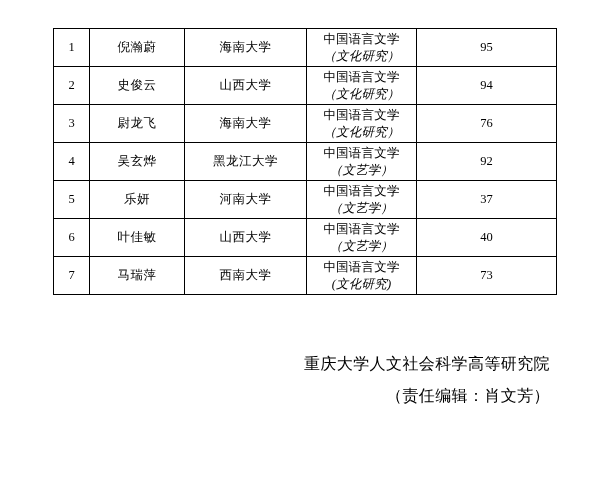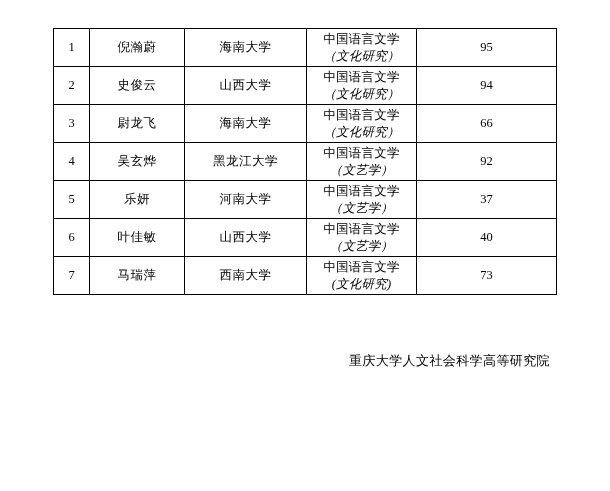--- a/index.html
+++ b/index.html
@@ -62,21 +62,21 @@
     vertical-align: bottom;
     padding-bottom: 4px;
   }
 
   .footer {
     position: absolute;
     left: 53px;
     top: 348px;
     width: 503px;
     text-align: right;
-    font-size: 13px;
+    font-size: 16px;
     line-height: 2.0;
     letter-spacing: 0.4px;
   }
   .footer div {
     padding-right: 6px;
   }
 </style>
 </head>
 <body>
 
@@ -115,21 +115,21 @@
       </tr>
 
       <tr>
         <td class="rank">3</td>
         <td class="name">尉龙飞</td>
         <td class="univ">海南大学</td>
         <td class="major">
           <span>中国语言文学</span>
           <span class="line2">（文化研究）</span>
         </td>
-        <td class="score">66</td>
+        <td class="score">76</td>
       </tr>
 
       <tr>
         <td class="rank">4</td>
         <td class="name">吴玄烨</td>
         <td class="univ">黑龙江大学</td>
         <td class="major">
           <span>中国语言文学</span>
           <span class="line2">（文艺学）</span>
         </td>
@@ -167,15 +167,16 @@
           <span class="line2">(文化研究)</span>
         </td>
         <td class="score">73</td>
       </tr>
 
     </tbody>
   </table>
 
   <div class="footer">
     <div>重庆大学人文社会科学高等研究院</div>
+    <div>（责任编辑：肖文芳）</div>
   </div>
 
 </div>
 
 </body></html>

